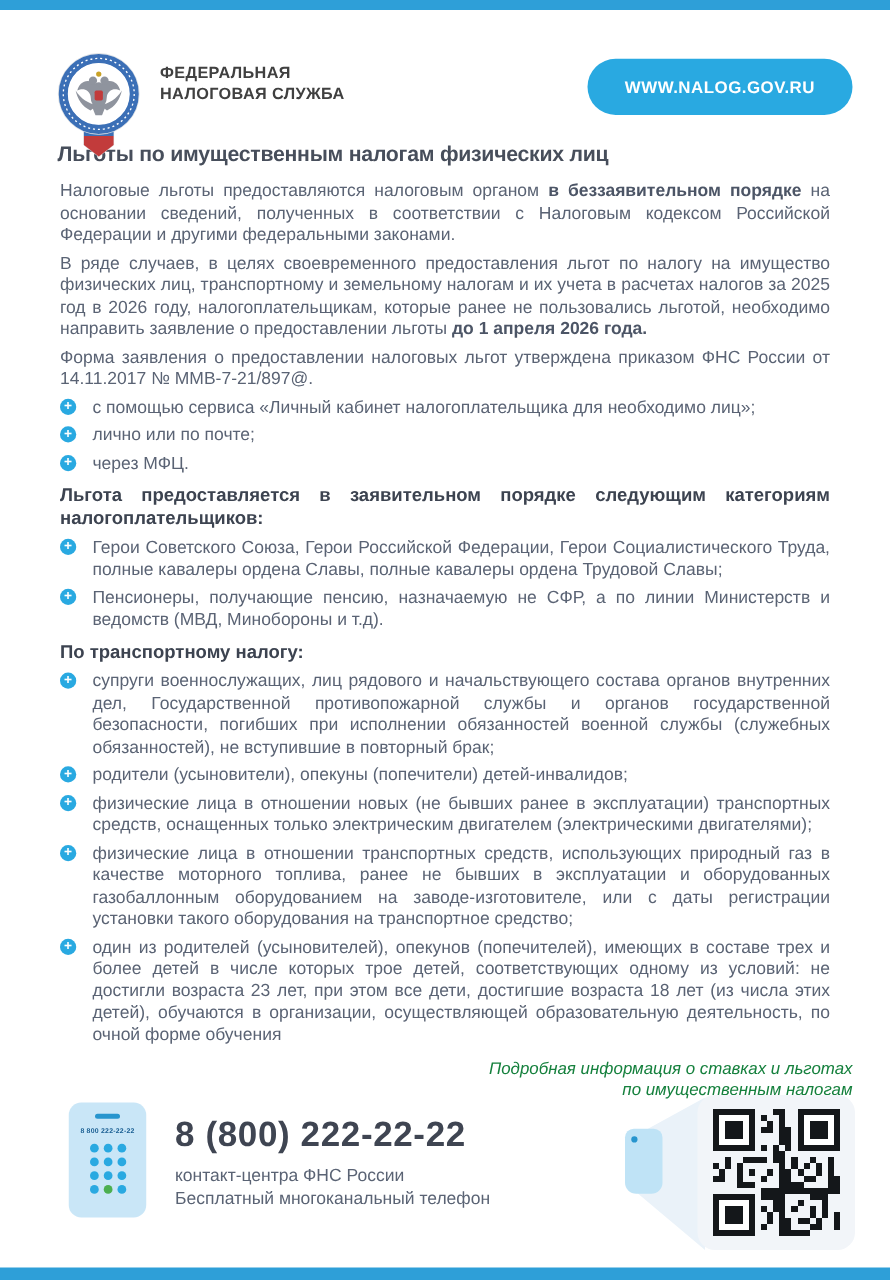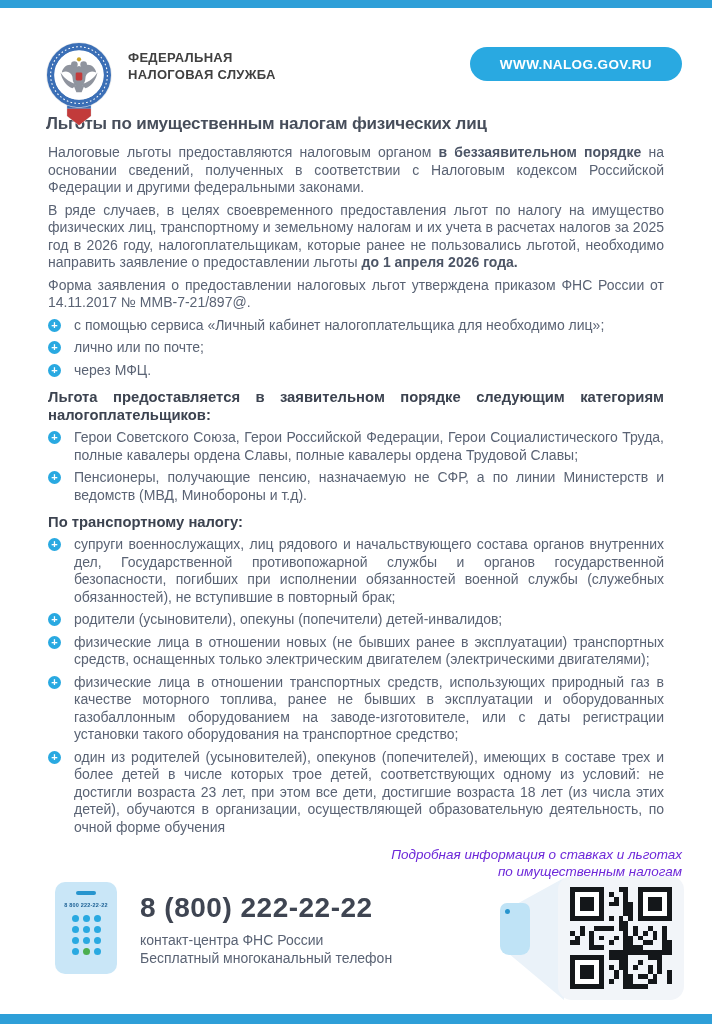--- a/index.html
+++ b/index.html
@@ -7,41 +7,41 @@
     position:relative;width:712px;height:1024px;margin:0 auto;background:#ffffff;
     font-family:"Liberation Sans",sans-serif;overflow:hidden;
   }
   .topbar{position:absolute;top:0;left:0;width:100%;height:8px;background:var(--top-bar,#2E9FD8);}
   .bottombar{position:absolute;bottom:0;left:0;width:100%;height:10px;background:var(--top-bar,#2E9FD8);}
 
   .header{position:relative;height:104px;margin-top:8px;}
   .logo{position:absolute;left:46px;top:34px;}
   .brand{position:absolute;left:128px;top:42px;color:#404040;font-weight:bold;
          font-size:13px;line-height:1.3;letter-spacing:.3px;}
-  .site-pill{position:absolute;right:30px;top:39px;height:34px;padding:0 30px;
+  .site-pill{position:absolute;right:30px;top:39px;height:45px;padding:0 30px;
     background:var(--pill,#29A9E1);border-radius:23px;display:flex;align-items:center;
     color:#fff;font-weight:bold;font-size:13.5px;letter-spacing:.4px;border:none;cursor:pointer;
     font-family:"Liberation Sans",sans-serif;}
   .title{margin:2px 46px 10px;color:var(--title,#474E5B);font-size:17px;font-weight:bold;
     letter-spacing:-.2px;}
 
   .content{padding:0 48px;color:var(--body,#5A6374);font-size:14px;line-height:17.5px;
     text-align:justify;}
   .content p{margin:0 0 5px;}
   .content p b{color:var(--body-bold,#4C5566);margin-top:14px;}
   .content h2{margin:9px 0 5px;font-size:14.8px;line-height:18px;color:var(--heading,#3C4350);
     text-align:justify;}
   .content ul{list-style:none;margin:0 0 2px;padding:0;}
   .content li{display:flex;gap:13px;margin:0 0 5px;}
   .bullet{flex:0 0 13px;width:13px;height:13px;border-radius:50%;background:var(--bullet,#29A9E1);
     color:#fff;font-size:11px;line-height:12px;text-align:center;font-weight:bold;margin-top:2px;}
   .content li .txt{flex:1;text-align:justify;}
 
   .note{position:absolute;right:30px;top:846px;text-align:right;font-style:italic;
-    color:#6d28d9;font-size:13.5px;line-height:17px;}
+    color:#15803d;font-size:13.5px;line-height:17px;}
 
   .phone-icon{position:absolute;left:55px;top:882px;width:62px;height:92px;
     background:var(--phone-icon-bg,#C9E6F7);border-radius:10px;text-align:center;}
   .phone-icon .speaker{width:20px;height:4px;border-radius:2px;background:#2795CE;margin:9px auto 7px;}
   .phone-icon .mini-label{font-size:5.5px;font-weight:bold;color:#1A5F93;letter-spacing:.2px;}
   .keypad{display:grid;grid-template-columns:repeat(3,7px);gap:4px;width:29px;margin:7px auto 0;}
   .keypad i{width:7px;height:7px;border-radius:50%;background:var(--bullet,#29A9E1);}
   .keypad i.green{background:var(--green-dot,#4CAF50);}
 
   .phone-block{position:absolute;left:140px;top:892px;}

